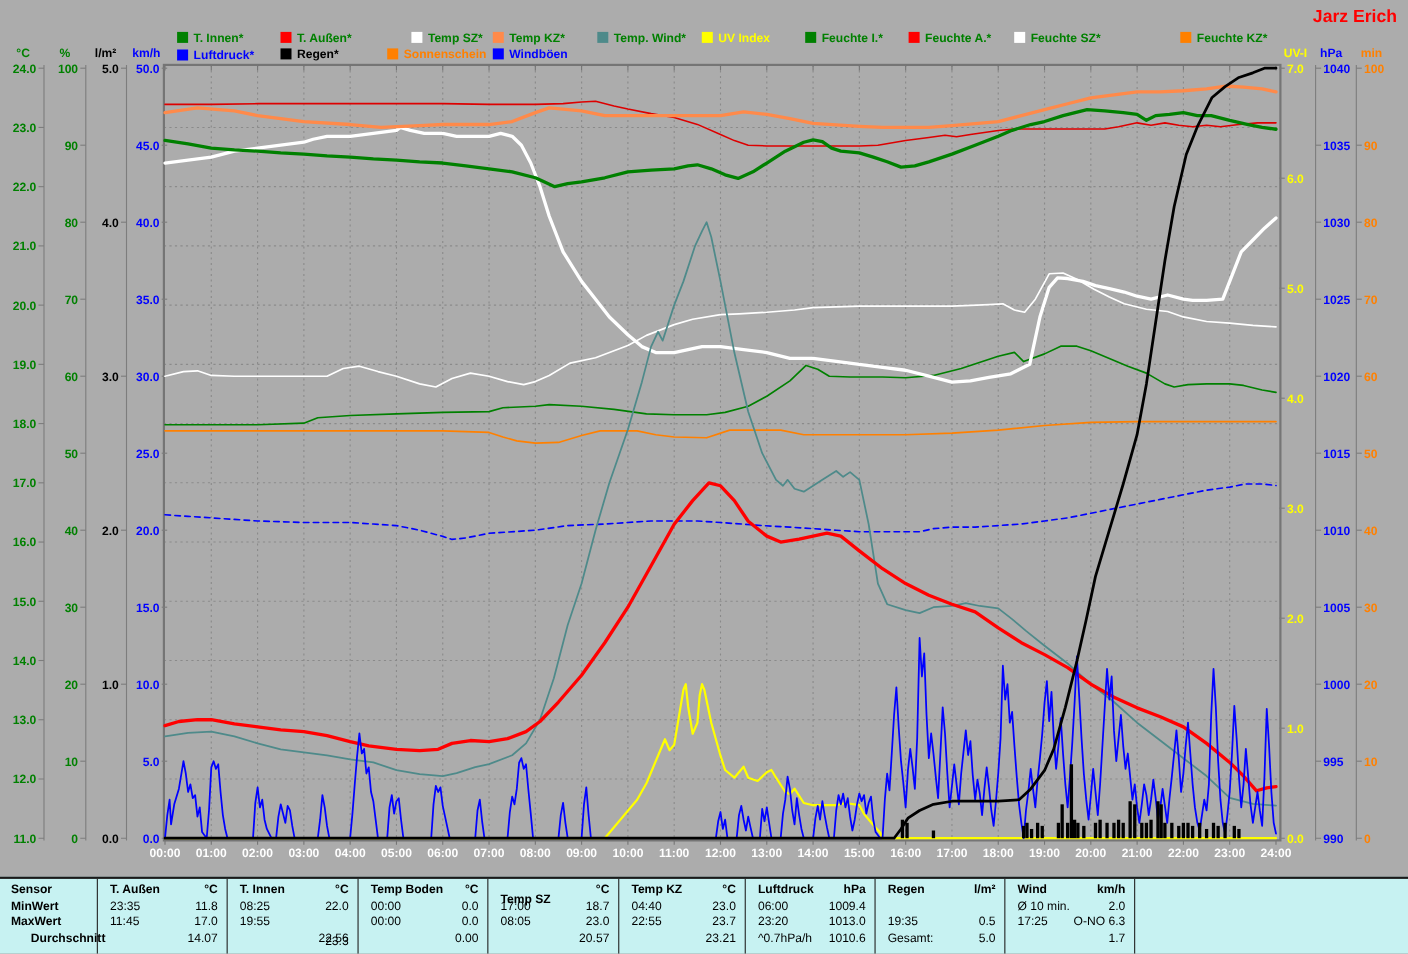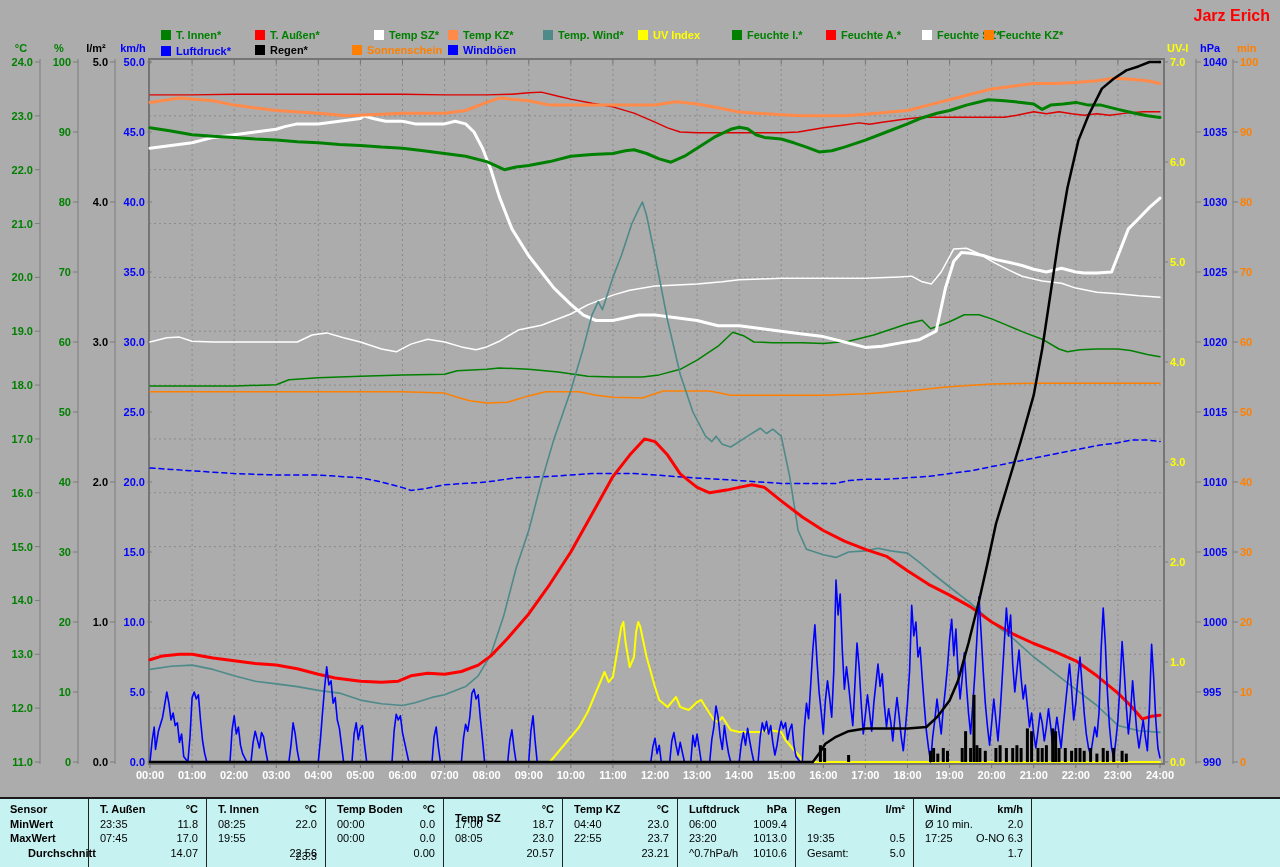--- a/index.html
+++ b/index.html
@@ -24,21 +24,21 @@
   <div id="legend">
       <div class="legend-item" style="left: 161px; top: 29px;"><span class="sw" style="background: rgb(0, 128, 0);"></span><span style="color: rgb(0, 128, 0);">T. Innen*</span></div>
       <div class="legend-item" style="left: 255px; top: 29px;"><span class="sw" style="background: rgb(255, 0, 0);"></span><span style="color: rgb(0, 128, 0);">T. Außen*</span></div>
       <div class="legend-item" style="left: 352px; top: 29px; margin-left: 22px;"><span class="sw" style="background: rgb(255, 255, 255);"></span><span style="color: rgb(0, 128, 0);">Temp SZ*</span></div>
       <div class="legend-item" style="left: 448px; top: 29px;"><span class="sw" style="background: rgb(255, 138, 74);"></span><span style="color: rgb(0, 128, 0);">Temp KZ*</span></div>
       <div class="legend-item" style="left: 543px; top: 29px;"><span class="sw" style="background: rgb(78, 138, 138);"></span><span style="color: rgb(0, 128, 0); margin-top: 17px;">Temp. Wind*</span></div>
       <div class="legend-item" style="left: 638px; top: 29px;"><span class="sw" style="background: rgb(255, 255, 0);"></span><span style="color: rgb(255, 255, 0);">UV Index</span></div>
       <div class="legend-item" style="left: 732px; top: 29px;"><span class="sw" style="background: rgb(0, 128, 0);"></span><span style="color: rgb(0, 128, 0);">Feuchte I.*</span></div>
       <div class="legend-item" style="left: 826px; top: 29px;"><span class="sw" style="background: rgb(255, 0, 0);"></span><span style="color: rgb(0, 128, 0);">Feuchte A.*</span></div>
       <div class="legend-item" style="left: 922px; top: 29px;"><span class="sw" style="background: rgb(255, 255, 255);"></span><span style="color: rgb(0, 128, 0);">Feuchte SZ*</span></div>
-      <div class="legend-item" style="left: 984px; top: 29px;"><span class="sw" style="background: rgb(255, 128, 0);"></span><span style="color: rgb(0, 128, 0);">Feuchte KZ*</span></div>
+      <div class="legend-item" style="left: 1073px; top: 29px;"><span class="sw" style="background: rgb(255, 128, 0);"></span><span style="color: rgb(0, 128, 0);">Feuchte KZ*</span></div>
       <div class="legend-item" style="left: 161px; top: 45px;"><span class="sw" style="background: rgb(0, 0, 255);"></span><span style="color: rgb(0, 0, 255);">Luftdruck*</span></div>
       <div class="legend-item" style="left: 255px; top: 44px;"><span class="sw" style="background: rgb(0, 0, 0);"></span><span style="color: rgb(0, 0, 0); text-align: right;">Regen*</span></div>
       <div class="legend-item" style="left: 352px; top: 44px;"><span class="sw" style="background: rgb(255, 128, 0);"></span><span style="color: rgb(255, 128, 0);">Sonnenschein</span></div>
       <div class="legend-item" style="left: 448px; top: 44px;"><span class="sw" style="background: rgb(0, 0, 255);"></span><span style="color: rgb(0, 0, 255);">Windböen</span></div>
     </div>
   <svg id="chart-svg" width="1280" height="797">
       <line x1="192.083" y1="59" x2="192.083" y2="764" stroke="#8a8a8a" stroke-width="1" stroke-dasharray="2,3"></line>
       <line x1="234.166" y1="59" x2="234.166" y2="764" stroke="#8a8a8a" stroke-width="1" stroke-dasharray="2,3"></line>
       <line x1="276.249" y1="59" x2="276.249" y2="764" stroke="#8a8a8a" stroke-width="1" stroke-dasharray="2,3"></line>
       <line x1="318.332" y1="59" x2="318.332" y2="764" stroke="#8a8a8a" stroke-width="1" stroke-dasharray="2,3"></line>
@@ -372,21 +372,21 @@
       <div class="tcol-line" style="left: 913px;"></div>
       <div class="tcol-line" style="left: 1031px;"></div>
       <div class="tcell tbold" style="left: 10px; top: 4px;">Sensor</div>
       <div class="tcell tbold" style="left: 10px; top: 19px;">MinWert</div>
       <div class="tcell tbold" style="left: 10px; top: 33px;">MaxWert</div>
       <div class="tcell tbold" style="left: 10px; top: 48px; padding-left: 18px;">Durchschnitt</div>
       <div class="tcell tbold" style="top: 4px; left: 100px;">T. Außen</div>
       <div class="tcell tbold" style="top: 4px; right: 1082px;">°C</div>
       <div class="tcell" style="top: 19px; left: 100px;">23:35</div>
       <div class="tcell" style="top: 19px; right: 1082px;">11.8</div>
-      <div class="tcell" style="top: 33px; left: 100px;">07:45</div>
+      <div class="tcell" style="top: 33px; left: 100px;">11:45</div>
       <div class="tcell" style="top: 33px; right: 1082px;">17.0</div>
       <div class="tcell" style="top: 48px; right: 1082px;">14.07</div>
       <div class="tcell tbold" style="top: 4px; left: 218px;">T. Innen</div>
       <div class="tcell tbold" style="top: 4px; right: 963px;">°C</div>
       <div class="tcell" style="top: 19px; left: 218px;">08:25</div>
       <div class="tcell" style="top: 19px; right: 963px;">22.0</div>
       <div class="tcell" style="top: 33px; left: 218px;">19:55</div>
       <div class="tcell" style="top: 33px; right: 963px; margin-top: 18px;">23.3</div>
       <div class="tcell" style="top: 48px; right: 963px;">22.56</div>
       <div class="tcell tbold" style="top: 4px; left: 337px;">Temp Boden</div>

